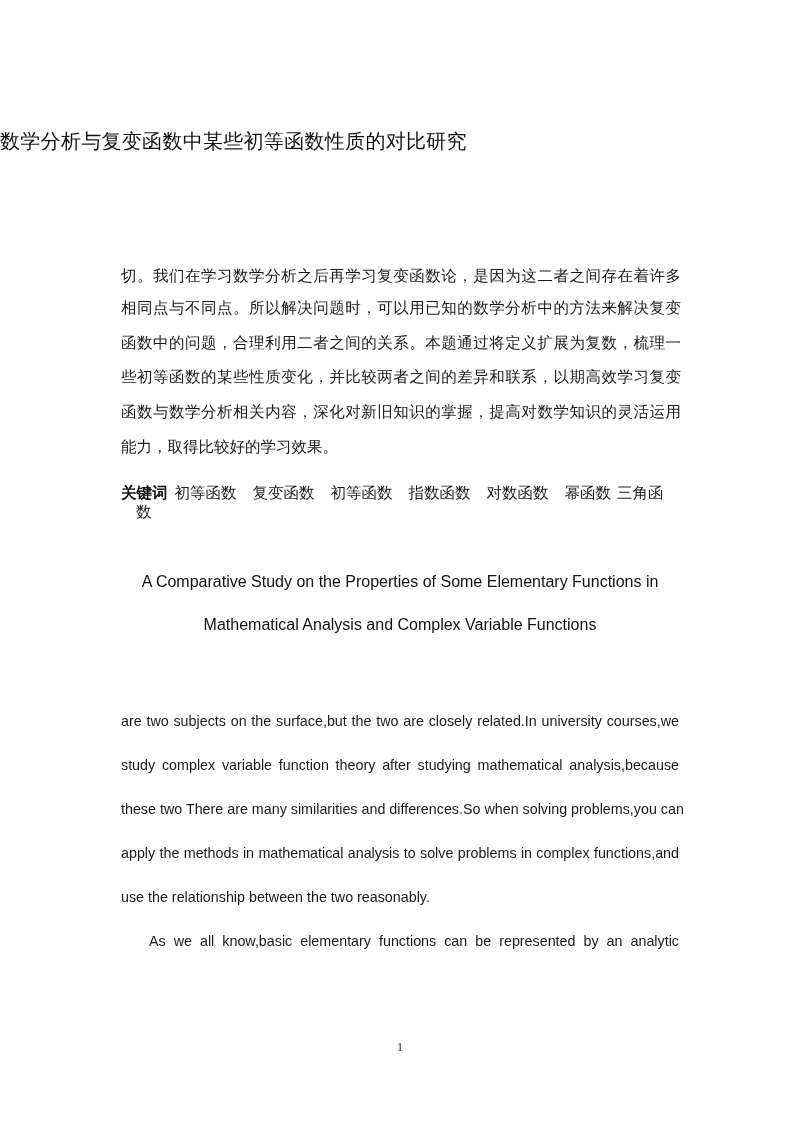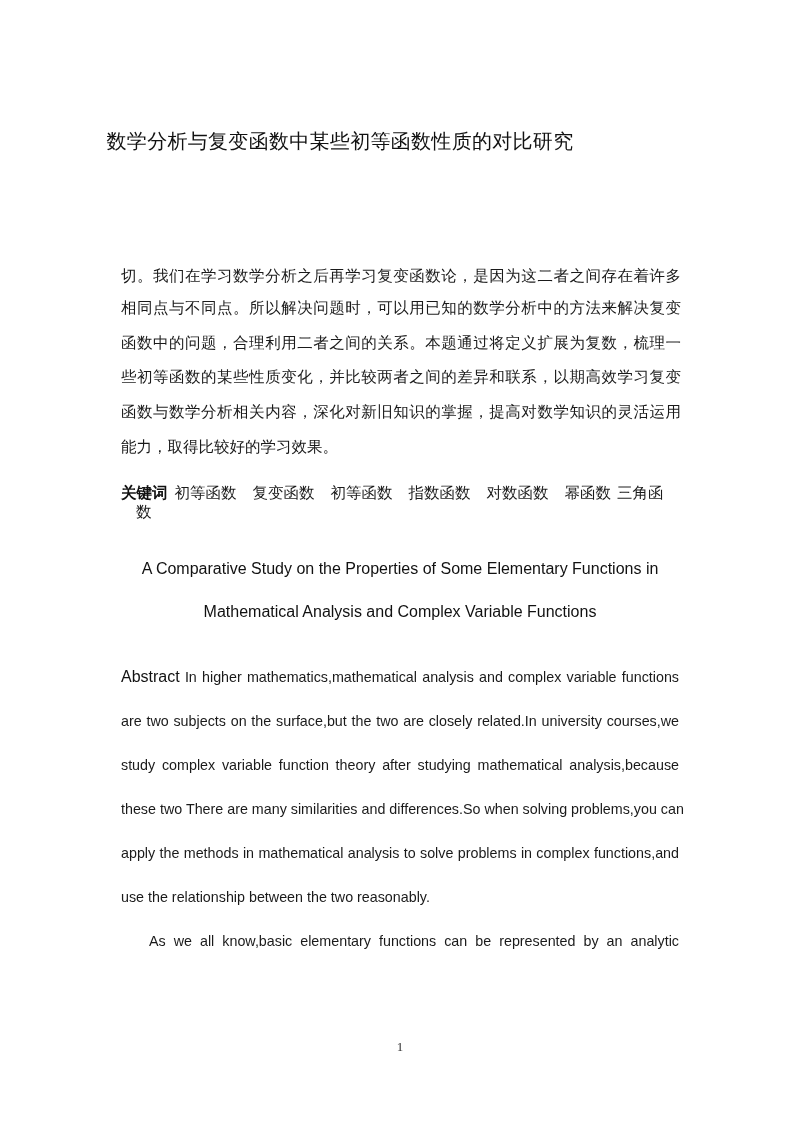--- a/index.html
+++ b/index.html
@@ -1,22 +1,22 @@
 <!DOCTYPE html>
 <html><head>
 <meta charset="utf-8">
 <style>
   html, body { margin: 0; padding: 0; background: #ffffff; }
   body { width: 800px; height: 1131px; position: relative; overflow: hidden; color: #111111; }
   .page { position: absolute; left: 0; top: 0; width: 800px; height: 1131px; background: #ffffff; }
   .line { position: absolute; white-space: nowrap; }
   .cn { font-family: "DejaVu Serif", "Liberation Serif", serif; font-size: 15.5px; color: #1a1a1a; }
-  .cn-title { font-family: "DejaVu Sans", "Liberation Sans", sans-serif; font-size: 20px; color: #111; left: 0; width: 680px; text-align: center; top: 128px; letter-spacing: 0.3px; }
+  .cn-title { font-family: "DejaVu Sans", "Liberation Sans", sans-serif; font-size: 20px; color: #111; left: 0; width: 680px; top: 128px; letter-spacing: 0.3px; }
   .cn-label { font-family: "DejaVu Sans", "Liberation Sans", sans-serif; font-weight: bold; font-size: 15.5px; color: #111; text-align: center; }
-  .en-title { font-family: "Liberation Sans", sans-serif; font-size: 16px; color: #111; left: 0; width: 800px; text-align: center; }
+  .en-title { font-family: "Liberation Sans", sans-serif; font-size: 16px; color: #111; left: 0; width: 800px; text-align: center; margin-top: 13px; }
   .en { font-family: "Liberation Sans", sans-serif; font-size: 14.3px; color: #1a1a1a; left: 121px; width: 558px; }
   .en.justify { text-align: justify; text-align-last: justify; }
   .en-label { font-family: "Liberation Sans", sans-serif; font-size: 16px; color: #111; }
   .kw { display: inline-block; margin-right: 16px; }
   .page-num { font-family: "Liberation Serif", serif; font-size: 13px; left: 0; width: 800px; text-align: center; top: 1039px; color: #333; }
   .cn-line { left: 121px; width: 560px; text-align: justify; text-align-last: justify; }
 </style>
 </head>
 <body>
 
@@ -33,21 +33,20 @@
 
   <div class="line cn" style="top:483px; left:121px;">
     <span class="cn-label">关键词</span>
     <span class="kw" style="margin-left:2px;">初等函数</span><span class="kw">复变函数</span><span class="kw">初等函数</span><span class="kw">指数函数</span><span class="kw">对数函数</span><span class="kw" style="margin-right:6px;">幂函数</span><span>三角函</span>
   </div>
   <div class="line cn" style="top:502px; left:136px;">数</div>
 
   <div class="line en-title" style="top:560px;">A Comparative Study on the Properties of Some Elementary Functions in</div>
   <div class="line en-title" style="top:603px;">Mathematical Analysis and Complex Variable Functions</div>
 
-  <div class="line en justify" style="top:668px;"><span class="en-label">Abstract</span> <span>In higher mathematics,mathematical analysis and complex variable functions</span></div>
   <div class="line en justify" style="top:713px;">are two subjects on the surface,but the two are closely related.In university courses,we</div>
   <div class="line en justify" style="top:757px;">study complex variable function theory after studying mathematical analysis,because</div>
   <div class="line en justify" style="top:801px;">these two There are many similarities and differences.So when solving problems,you can</div>
   <div class="line en justify" style="top:845px;">apply the methods in mathematical analysis to solve problems in complex functions,and</div>
   <div class="line en" style="top:889px;">use the relationship between the two reasonably.</div>
 
   <div class="line en justify" style="top:933px; left:149px; width:530px;">As we all know,basic elementary functions can be represented by an analytic</div>
 
   <div class="line page-num">1</div>
 </div>

